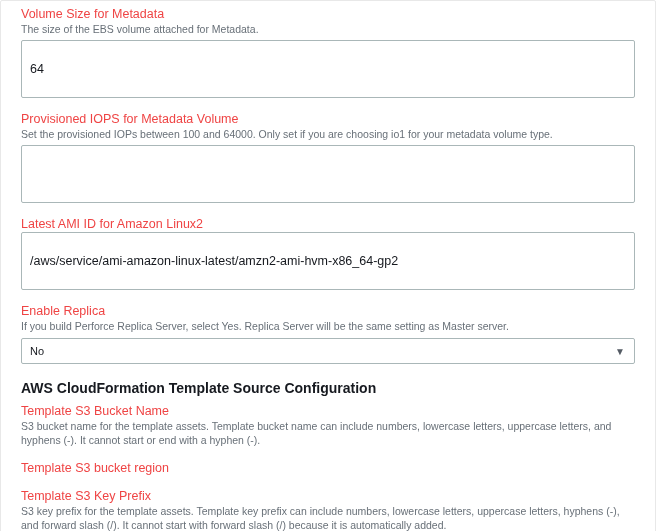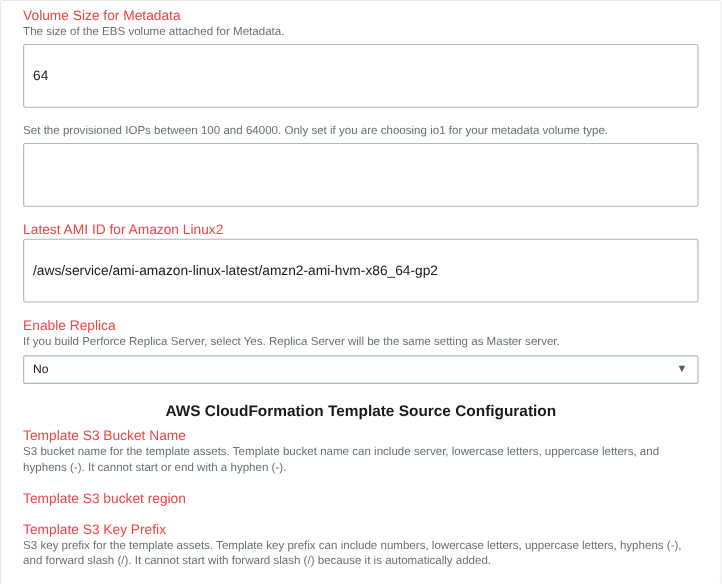--- a/index.html
+++ b/index.html
@@ -5,34 +5,35 @@
 * { box-sizing: border-box; margin: 0; padding: 0; }
 body { font-family: -apple-system, BlinkMacSystemFont, "Segoe UI", Arial, sans-serif; font-size: 12px; color: #16191f; background: #fff; }
 .container { width: 656px; padding: 6px 20px 0 20px; border: 1px solid #e8e8e8; border-radius: 2px; }
 .form-group { margin-bottom: 14px; }
 .label { font-size: 12.5px; color: #ef4444; font-weight: 400; margin-bottom: 1px; }
 .description { font-size: 10.5px; color: #687078; line-height: 1.35; margin-bottom: 4px; }
 .text-input { width: 100%; padding: 21px 8px; font-size: 12.5px; border: 1px solid #aab7b8; border-radius: 2px; background: #fff; color: #16191f; }
 .select-wrapper { position: relative; width: 100%; }
 .select-input { width: 100%; padding: 6px 28px 6px 8px; font-size: 11px; border: 1px solid #aab7b8; border-radius: 2px; background: #fff; color: #16191f; appearance: none; cursor: pointer; }
 .chevron { position: absolute; right: 10px; top: 50%; transform: translateY(-50%); pointer-events: none; font-size: 10px; color: #545b64; }
-.section-heading { font-size: 14px; font-weight: 700; color: #16191f; margin-top: 16px; margin-bottom: 8px; text-align: center; }
+.section-heading { font-size: 14px; font-weight: 700; color: #16191f; margin-top: 16px; margin-bottom: 8px; }
 </style>
 </head>
 <body>
 
 <div class="container">
 
   <div class="form-group">
     <div class="label">Volume Size for Metadata</div>
     <div class="description">The size of the EBS volume attached for Metadata.</div>
     <input class="text-input" type="text" value="64" style="">
   </div>
 
   <div class="form-group">
+    <div class="label">Provisioned IOPS for Metadata Volume</div>
     <div class="description">Set the provisioned IOPs between 100 and 64000. Only set if you are choosing io1 for your metadata volume type.</div>
     <input class="text-input" type="text" value="" style="">
   </div>
 
   <div class="form-group">
     <div class="label">Latest AMI ID for Amazon Linux2</div>
     <input class="text-input" type="text" value="/aws/service/ami-amazon-linux-latest/amzn2-ami-hvm-x86_64-gp2" style="">
   </div>
 
   <div class="form-group">
@@ -41,21 +42,21 @@
     <div class="select-wrapper">
       <div class="select-input">No</div>
       <span class="chevron">▼</span>
     </div>
   </div>
 
   <div class="section-heading">AWS CloudFormation Template Source Configuration</div>
 
   <div class="form-group">
     <div class="label">Template S3 Bucket Name</div>
-    <div class="description">S3 bucket name for the template assets. Template bucket name can include server, lowercase letters, uppercase letters, and hyphens (-). It cannot start or end with a hyphen (-).</div>
+    <div class="description">S3 bucket name for the template assets. Template bucket name can include numbers, lowercase letters, uppercase letters, and hyphens (-). It cannot start or end with a hyphen (-).</div>
   </div>
 
   <div class="form-group">
     <div class="label">Template S3 bucket region</div>
   </div>
 
   <div class="form-group">
     <div class="label">Template S3 Key Prefix</div>
     <div class="description">S3 key prefix for the template assets. Template key prefix can include numbers, lowercase letters, uppercase letters, hyphens (-), and forward slash (/). It cannot start with forward slash (/) because it is automatically added.</div>
 

